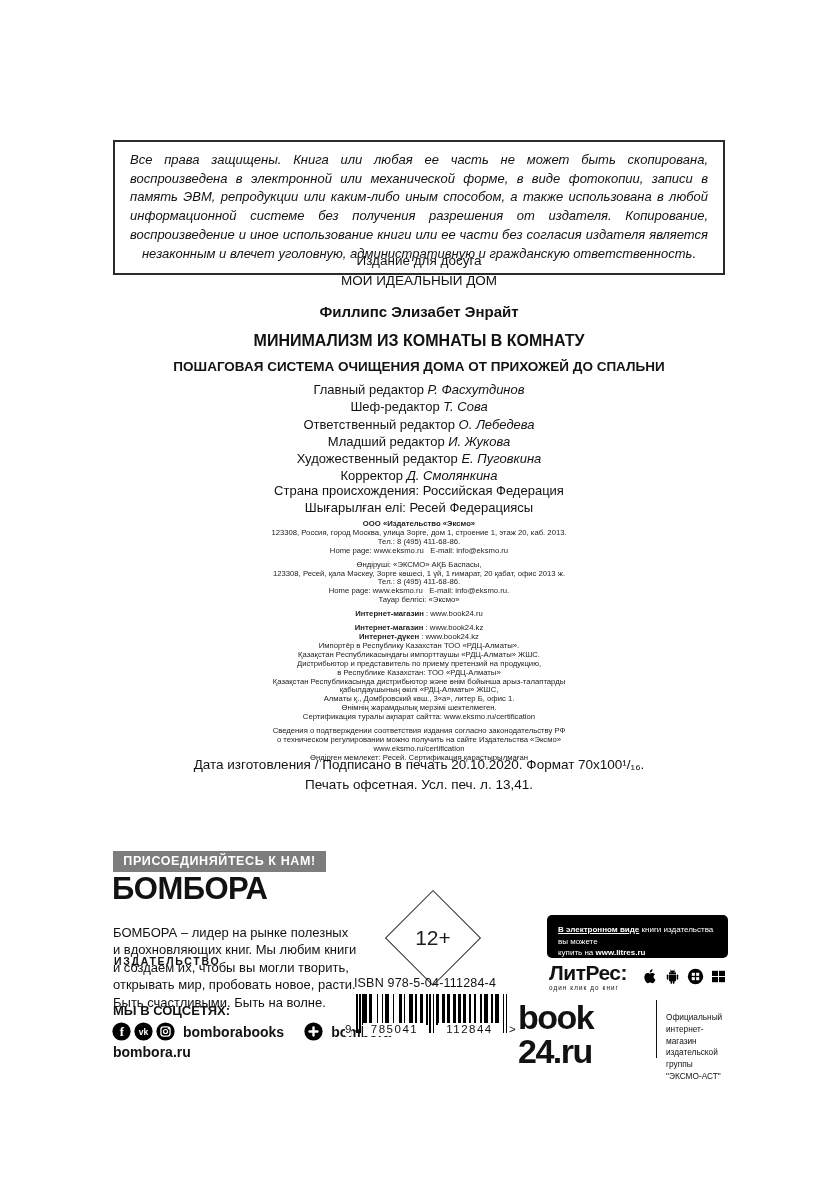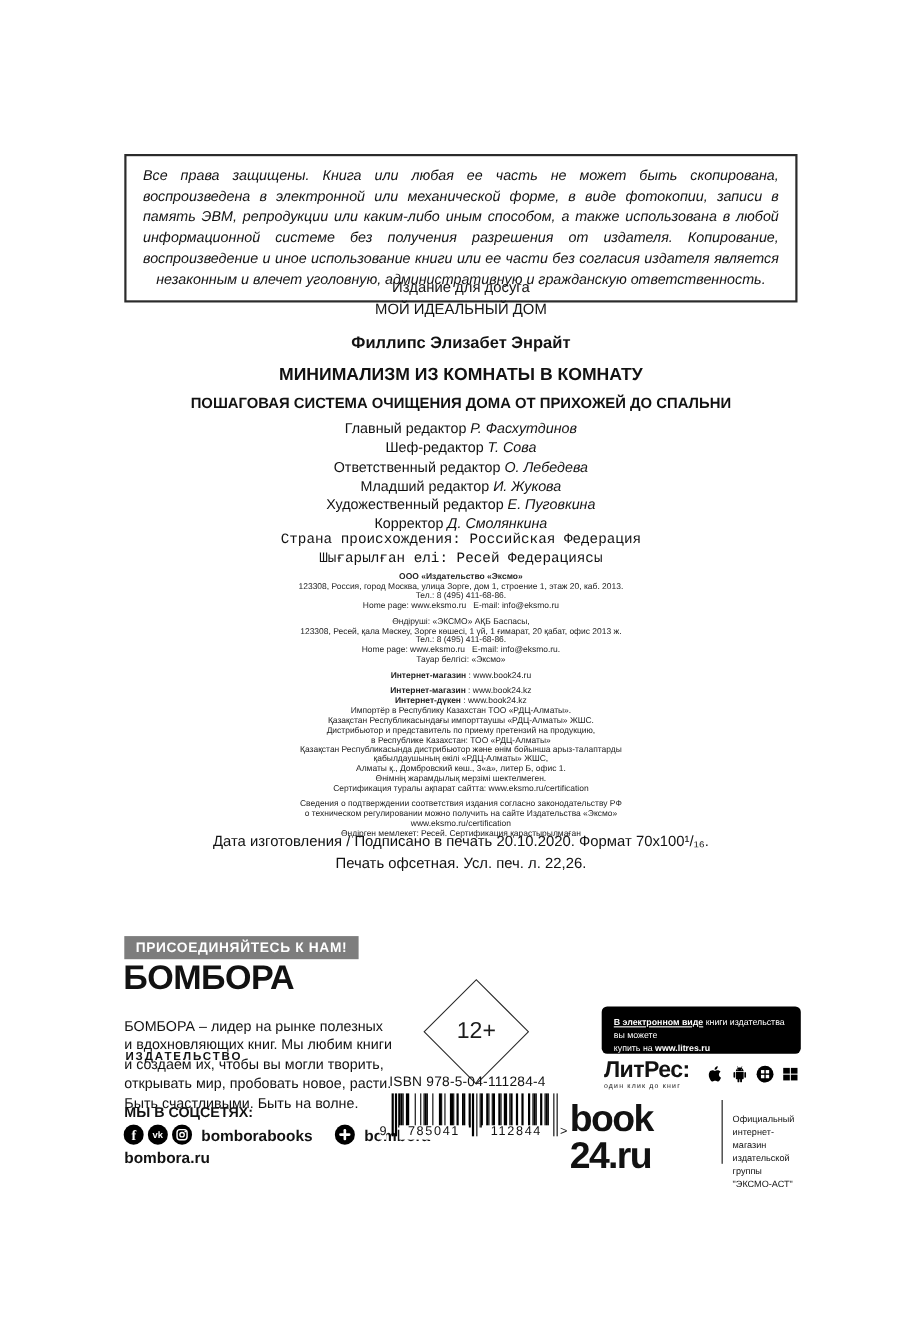--- a/index.html
+++ b/index.html
@@ -18,21 +18,21 @@
   .edition{position:absolute;left:113px;top:253px;width:612px;text-align:center;}
   .ed-cat{font-size:13.5px;margin-bottom:5px;}
   .ed-series{font-size:13.5px;}
   .ed-author{font-size:15px;font-weight:bold;margin-top:15px;}
   .ed-title{font-size:16px;font-weight:bold;margin-top:12px;}
   .ed-subtitle{font-size:13.5px;font-weight:bold;margin-top:9px;}
   
   .staff{position:absolute;left:113px;top:381px;width:612px;text-align:center;
     font-size:13px;line-height:17.3px;}
   .origin{position:absolute;left:113px;top:482px;width:612px;text-align:center;
-    font-size:13px;line-height:17.3px;font-family:Liberation Mono, monospace;}
+    font-size:13px;line-height:17.3px;}
   
   .imprint{position:absolute;left:113px;top:520px;width:612px;text-align:center;
     font-size:7.7px;line-height:8.9px;color:#222;}
   .imprint-group{margin-top:5px;}
   .imprint-group:first-child{margin-top:0;}
   
   .printinfo{position:absolute;left:113px;top:755px;width:612px;text-align:center;
     font-size:13.5px;line-height:19.5px;}
   
   .join-badge{position:absolute;left:113px;top:851px;width:213px;height:21px;
@@ -148,21 +148,21 @@
       <div class="imprint-group">
         <div>Сведения о подтверждении соответствия издания согласно законодательству РФ</div>
         <div>о техническом регулировании можно получить на сайте Издательства «Эксмо»</div>
         <div>www.eksmo.ru/certification</div>
         <div>Өндірген мемлекет: Ресей. Сертификация қарастырылмаған</div>
       </div>
     </div>
 
   <div class="printinfo">
     <div>Дата изготовления / Подписано в печать 20.10.2020. Формат 70x100¹/₁₆.</div>
-    <div>Печать офсетная. Усл. печ. л. 22,26.</div>
+    <div>Печать офсетная. Усл. печ. л. 13,41.</div>
   </div>
 
   <div class="join-badge">ПРИСОЕДИНЯЙТЕСЬ К НАМ!</div>
   <div class="brand-name">БОМБОРА</div>
   <div class="brand-type">ИЗДАТЕЛЬСТВО</div>
   <div class="about">БОМБОРА – лидер на рынке полезных
 и вдохновляющих книг. Мы любим книги
 и создаем их, чтобы вы могли творить,
 открывать мир, пробовать новое, расти.
 Быть счастливыми. Быть на волне.</div>

